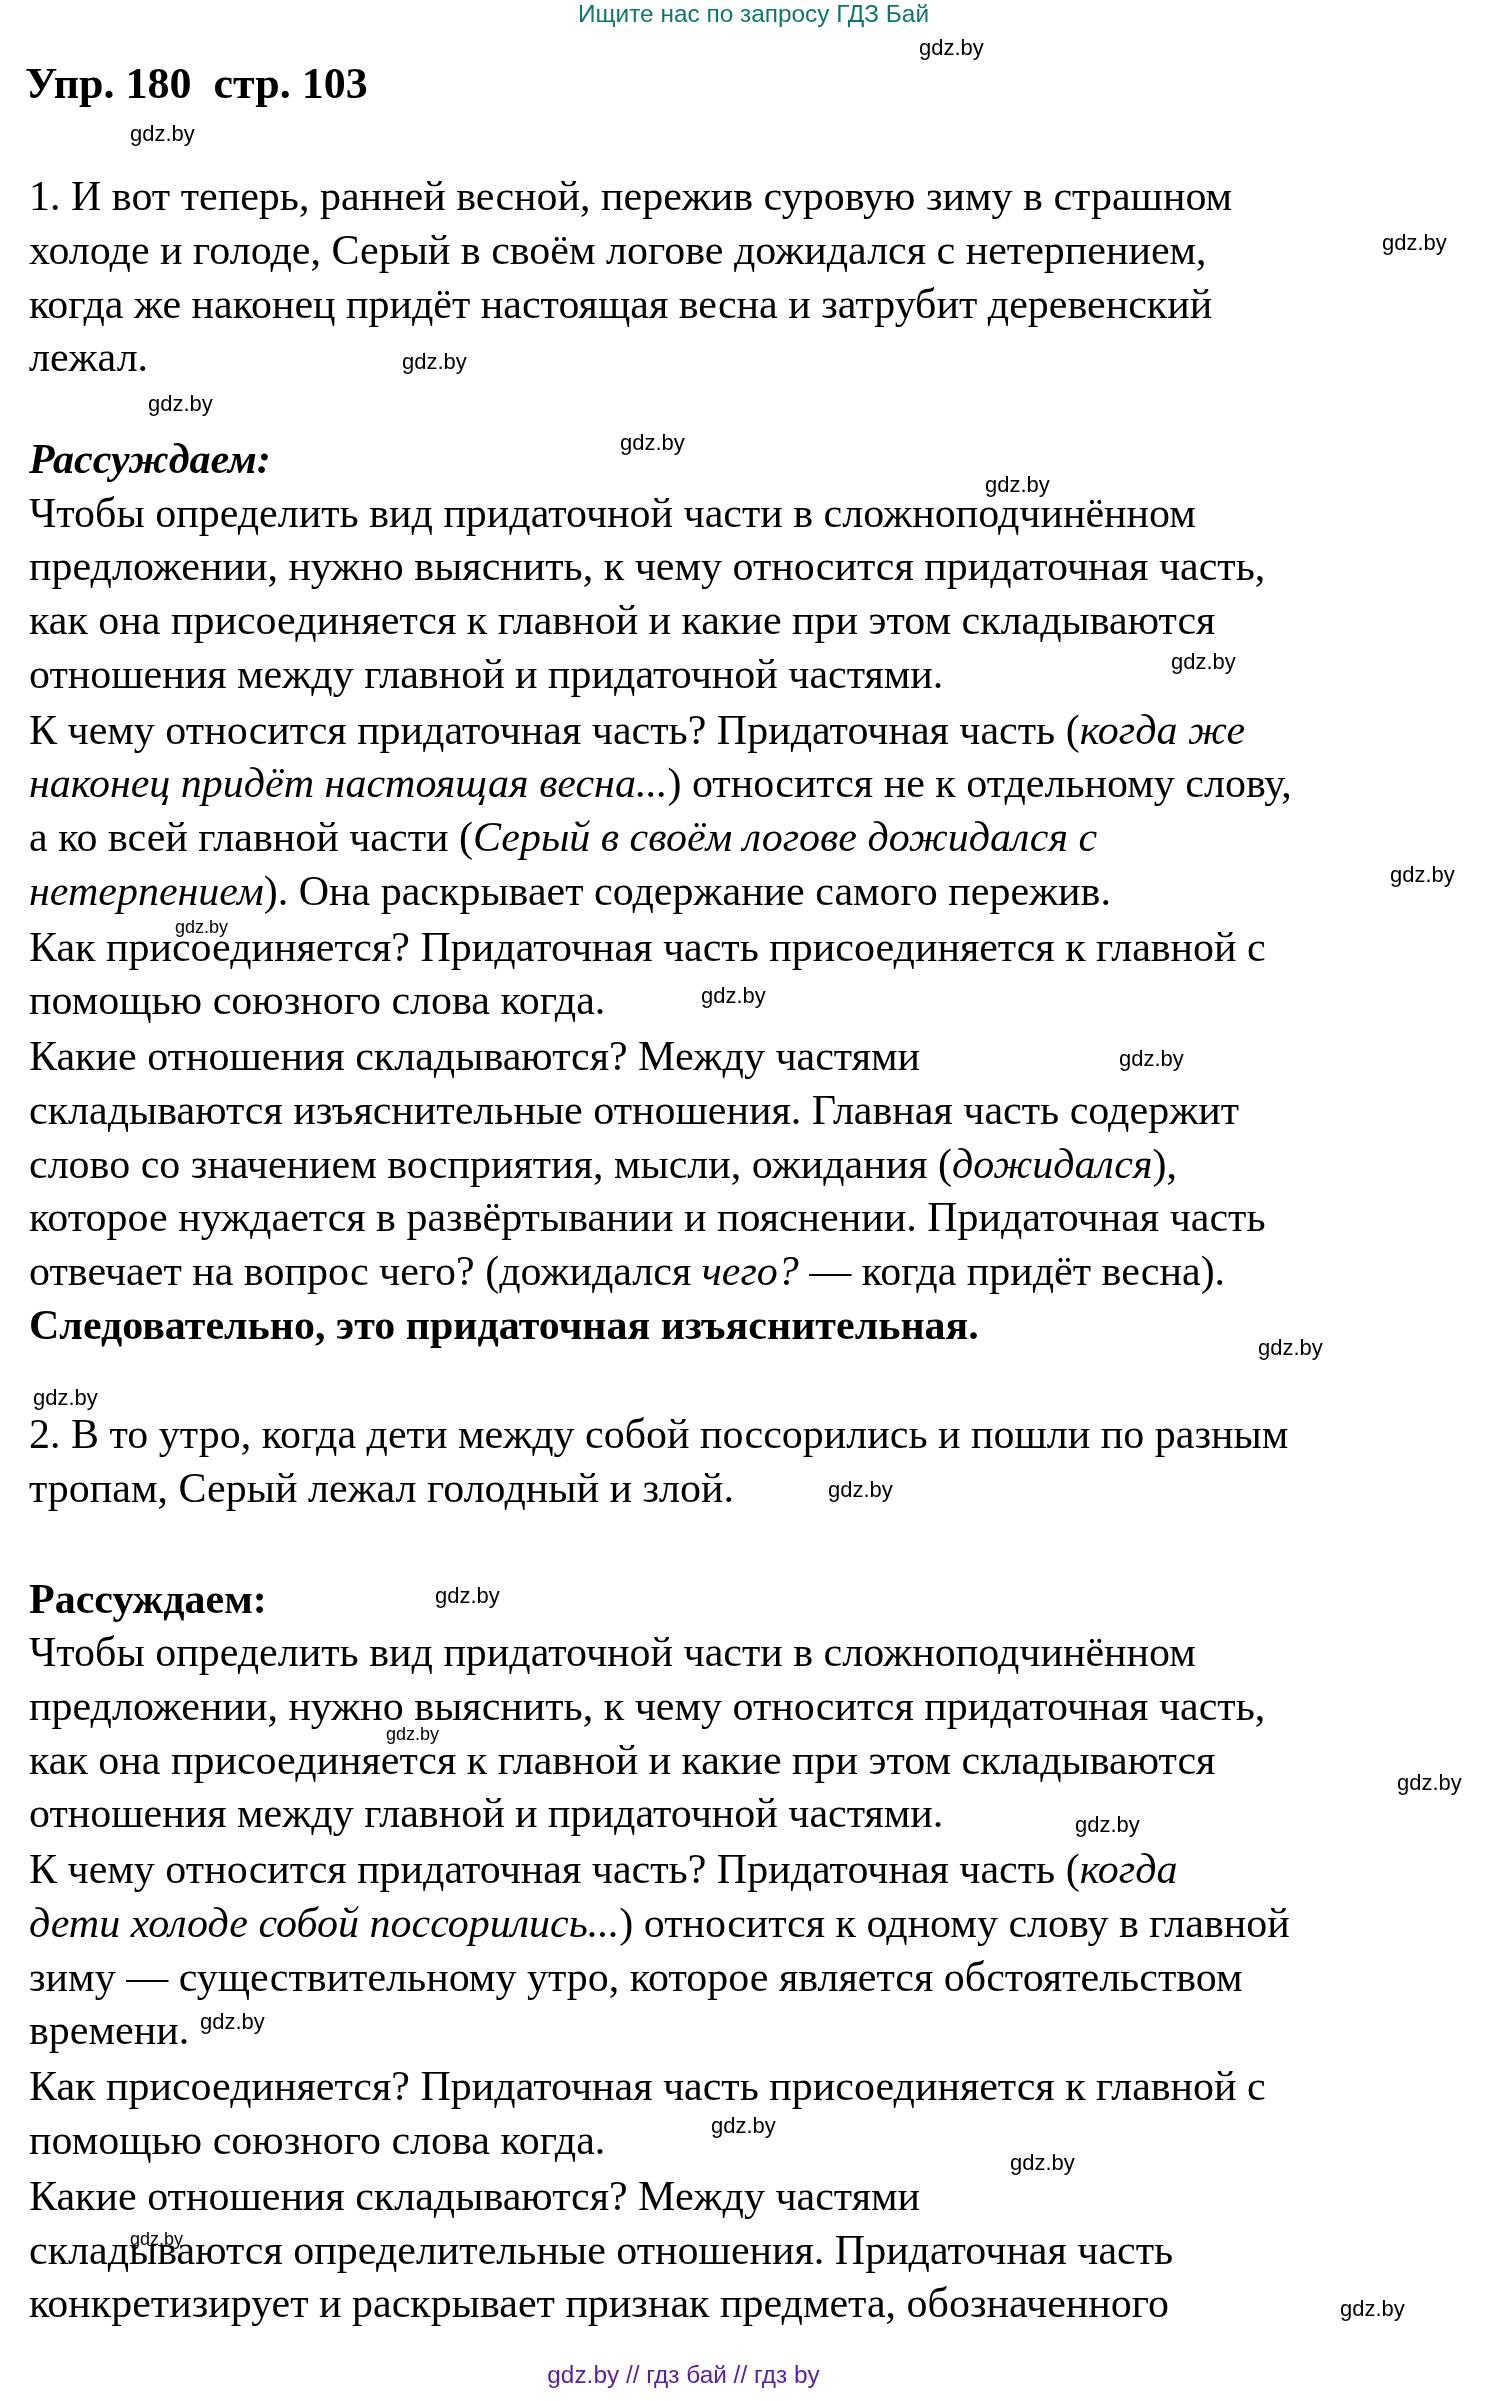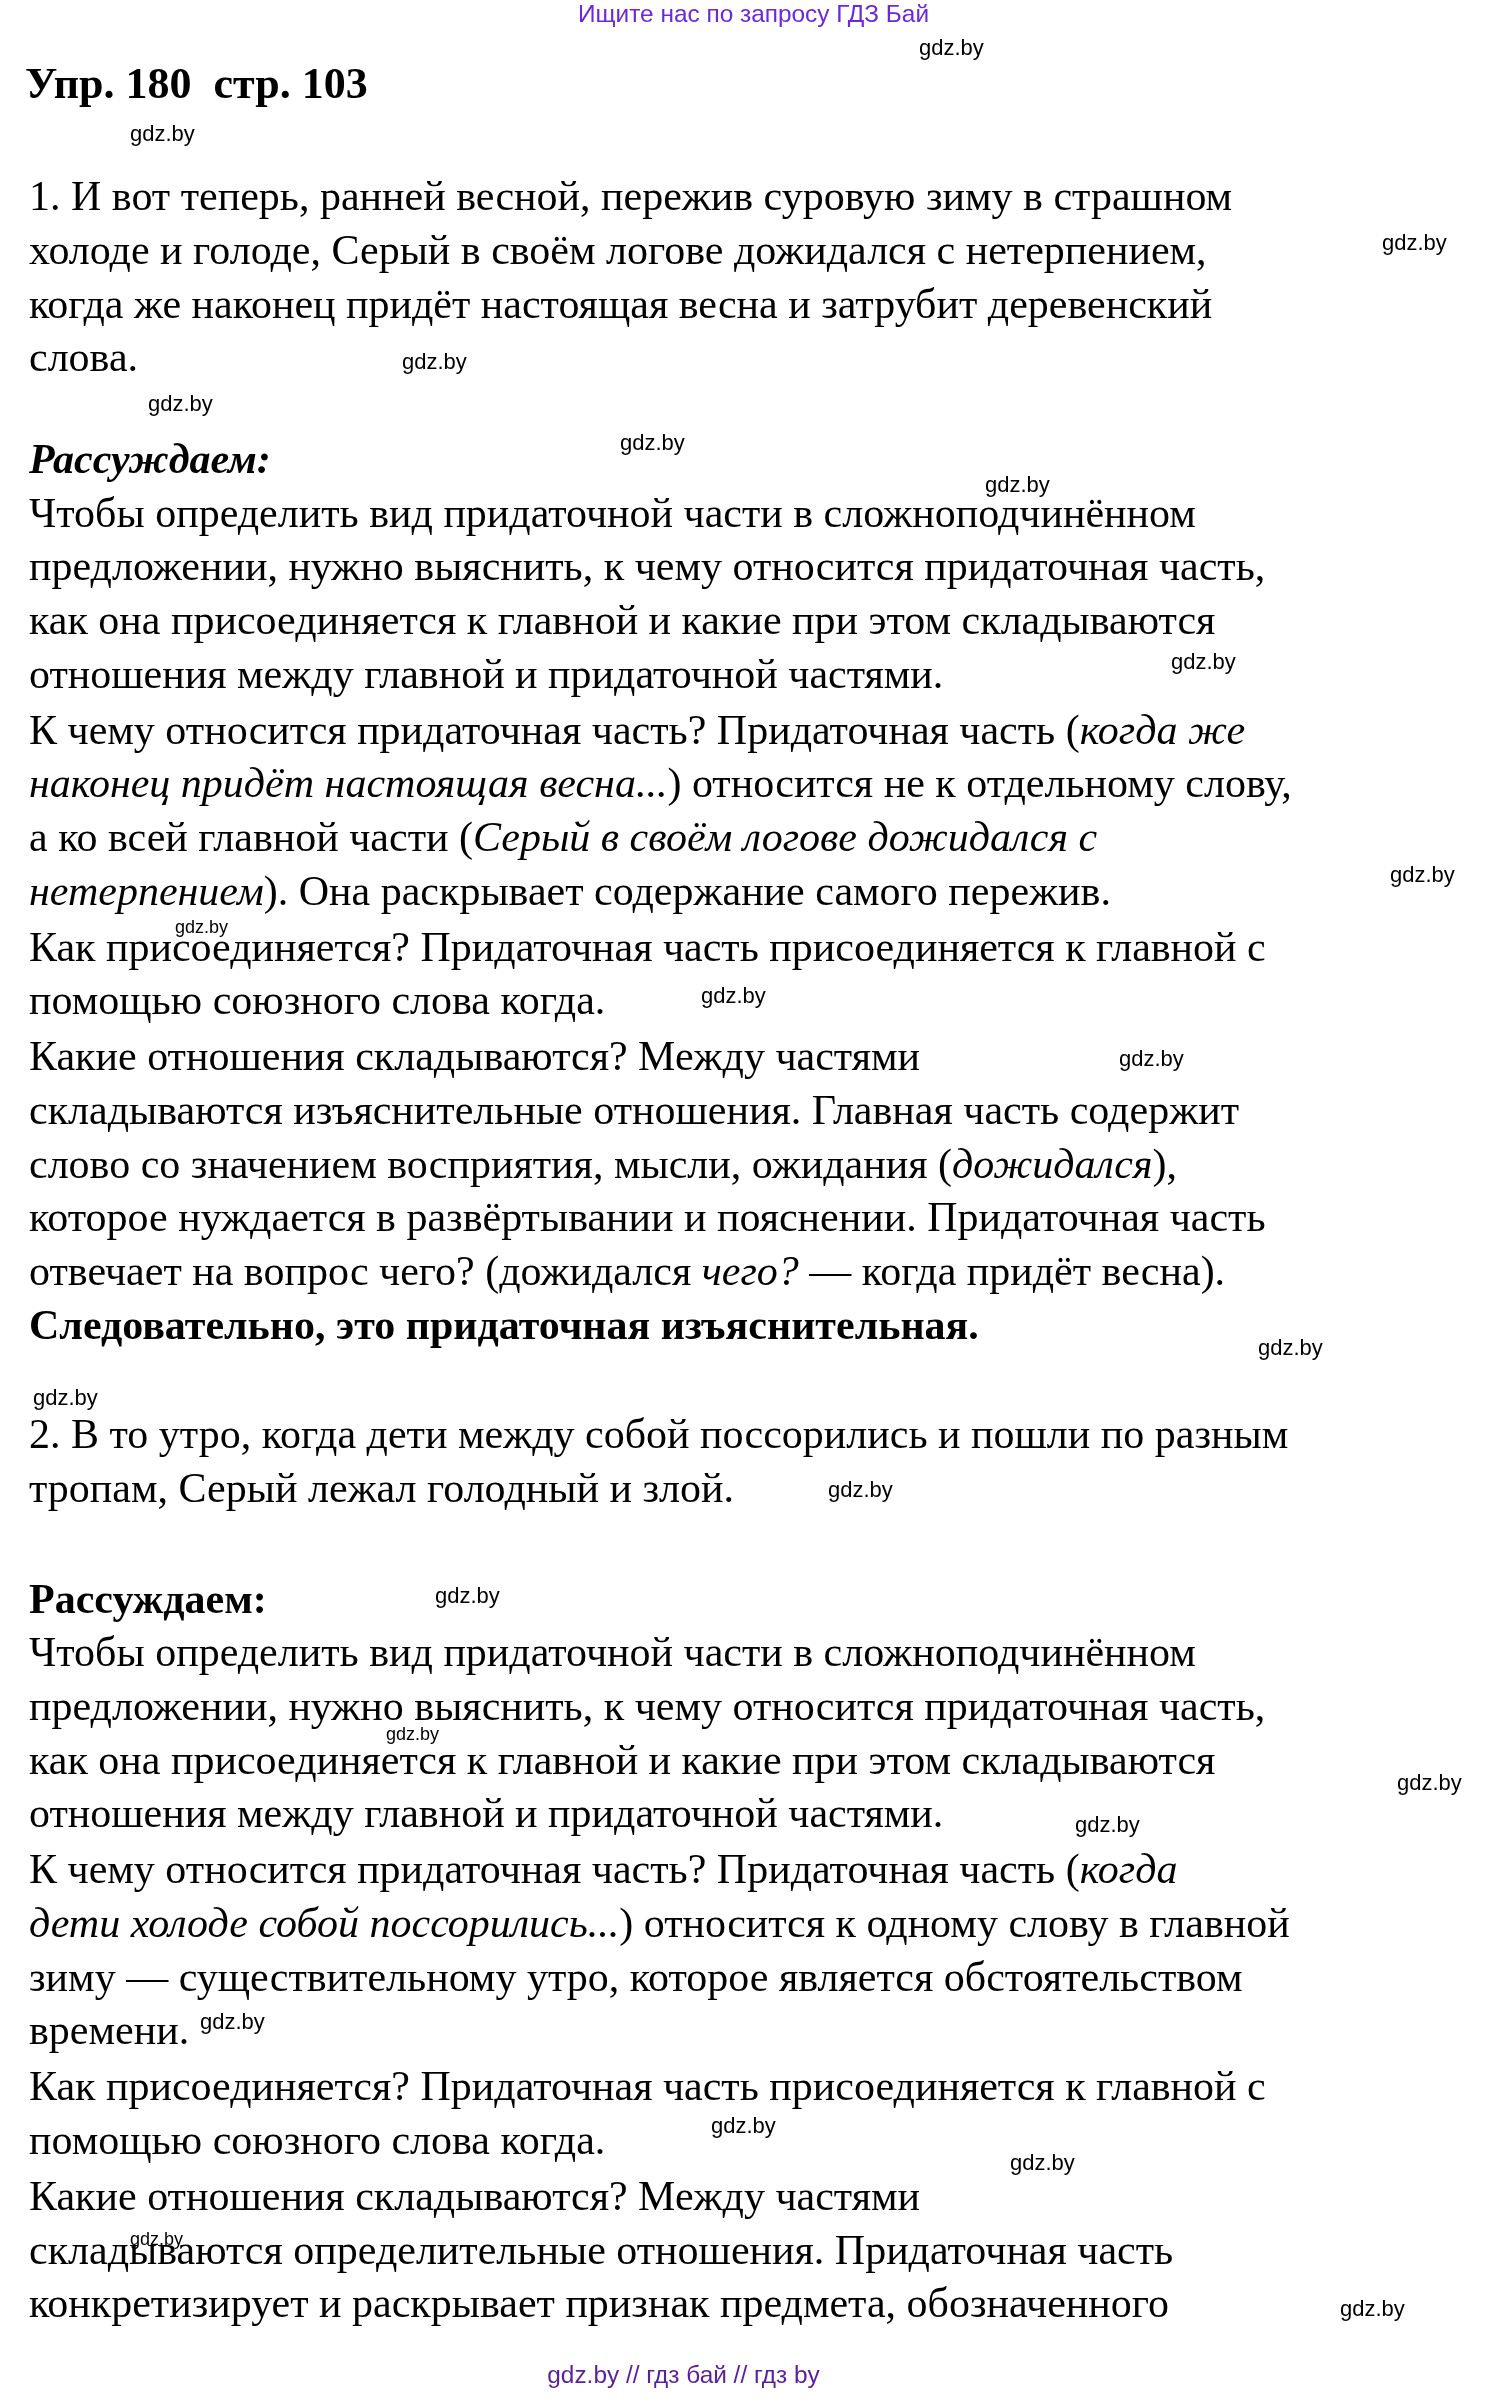--- a/index.html
+++ b/index.html
@@ -12,28 +12,28 @@
   .title { position:absolute; left:25px; top:59px; font-size:44px; font-weight:bold; line-height:49px; white-space:pre; }
   .line { position:absolute; left:29px; font-size:42px; line-height:49px; white-space:nowrap; }
   .wm { position:absolute; font-family:"Liberation Sans", "DejaVu Sans", sans-serif; font-size:22px; line-height:24.4px; color:#000; }
   b { font-weight:normal; }
   i { font-style:italic; }
   .bi { font-weight:bold; font-style:italic; }
 </style>
 </head>
 <body>
 
-<div class="banner" style="color:#6d28d9">Ищите нас по запросу ГДЗ Бай</div>
+<div class="banner" style="color:#0f766e">Ищите нас по запросу ГДЗ Бай</div>
 
 <div class="title">Упр. 180  стр. 103</div>
 
 <div class="line" style="top:172px">1. И вот теперь, ранней весной, пережив суровую зиму в страшном</div>
 <div class="line" style="top:226px">холоде и голоде, Серый в своём логове дожидался с нетерпением,</div>
 <div class="line" style="top:280px">когда же наконец придёт настоящая весна и затрубит деревенский</div>
-<div class="line" style="top:333px">слова.</div>
+<div class="line" style="top:333px">лежал.</div>
 
 <div class="line bi" style="top:435px">Рассуждаем:</div>
 <div class="line" style="top:489px">Чтобы определить вид придаточной части в сложноподчинённом</div>
 <div class="line" style="top:542px">предложении, нужно выяснить, к чему относится придаточная часть,</div>
 <div class="line" style="top:596px">как она присоединяется к главной и какие при этом складываются</div>
 <div class="line" style="top:650px">отношения между главной и придаточной частями.</div>
 
 <div class="line" style="top:706px"><b>К чему относится придаточная часть?</b><span> Придаточная часть (</span><i>когда же</i></div>
 <div class="line" style="top:759px"><i>наконец придёт настоящая весна...</i><span>) относится не к отдельному слову,</span></div>
 <div class="line" style="top:813px"><span>а ко всей главной части (</span><i>Серый в своём логове дожидался с</i></div>

